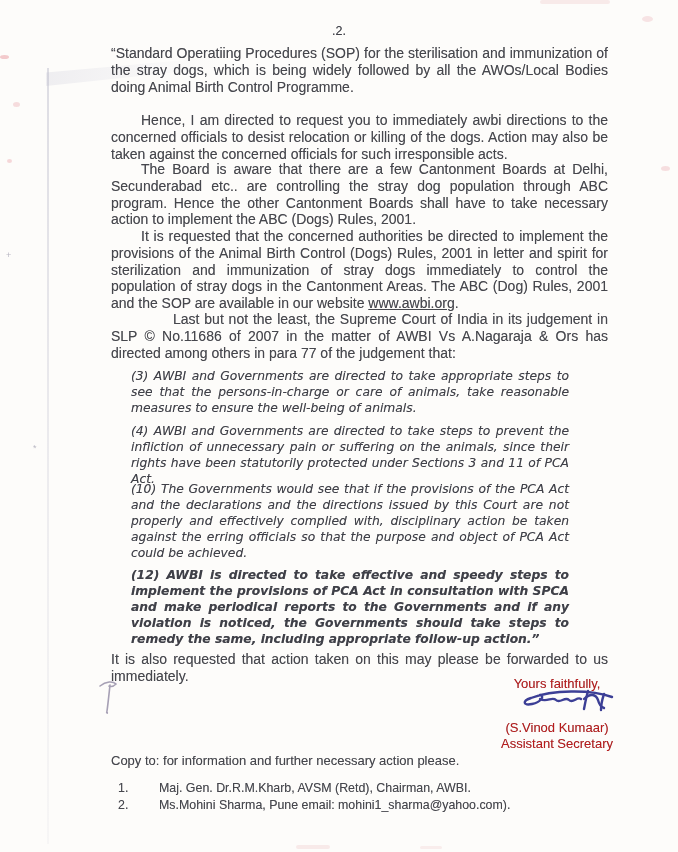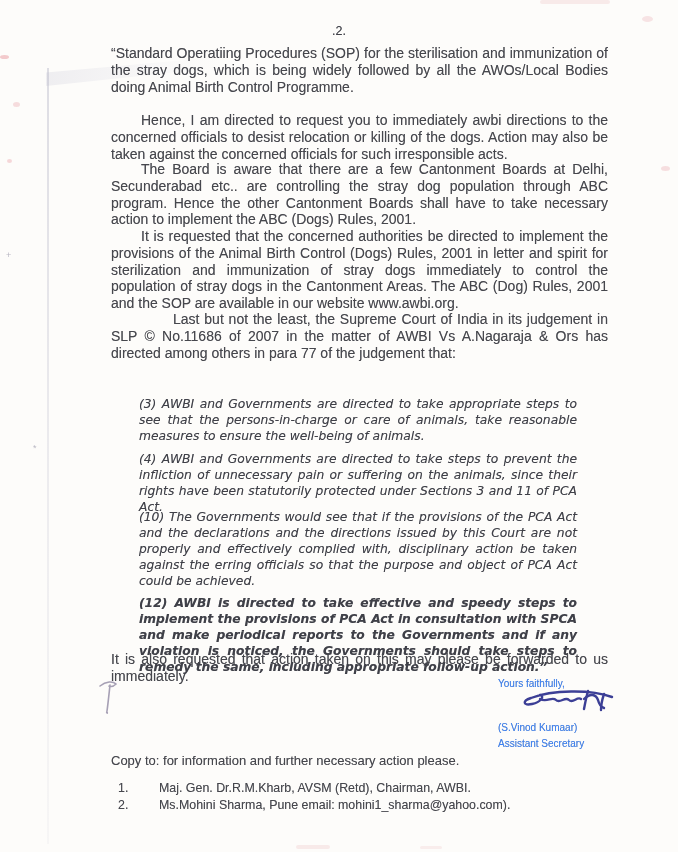--- a/index.html
+++ b/index.html
@@ -17,38 +17,37 @@
     font-size:14px;
     line-height:16.8px;
     text-align:justify;
     color:#46474d;
     text-shadow:0 0 0.6px rgba(70,70,80,0.45);
   }
   .col{left:111px;width:497px;}
   .indent30{text-indent:30px;}
   .indent62{text-indent:62px;}
   .quote{
-    left:139px;width:438px;
+    left:131px;width:438px;
     font-family:"DejaVu Sans", sans-serif;
     font-style:italic;
     font-size:12.3px;
     line-height:15.9px;
     color:#3f4048;
-    margin-top:28px;
   }
   .pagenum{
     position:absolute;top:24px;left:0;width:678px;
     text-align:center;font-size:12.5px;color:#3e3f47;
     text-shadow:0 0 0.6px rgba(70,70,80,0.45);
   }
-  .weblink{margin-top:48px;}
+  .weblink{text-decoration:underline;margin-top:48px;}
   .closing{
     position:absolute;left:498px;top:676px;width:118px;
-    font-size:10px;line-height:16px;
-    color:#3b82f6;text-shadow:0 0 0.6px rgba(70,70,80,0.45);
+    text-align:center;font-size:13px;line-height:16px;
+    color:#b91c1c;text-shadow:0 0 0.6px rgba(70,70,80,0.45);
   }
   .sig-wrap{position:absolute;left:515px;top:687px;width:102px;height:28px;}
   .name-block{margin-top:28px;}
   .copyhead{position:absolute;left:111px;top:753px;font-size:13px;}
   .copyrow{position:absolute;left:118px;width:490px;display:flex;font-size:12.4px;
     text-shadow:0 0 0.6px rgba(70,70,80,0.45);}
   .copyrow .num{width:41px;flex:0 0 41px;}
   
   .fold-line{
     position:absolute;left:47px;top:68px;width:2px;height:776px;

